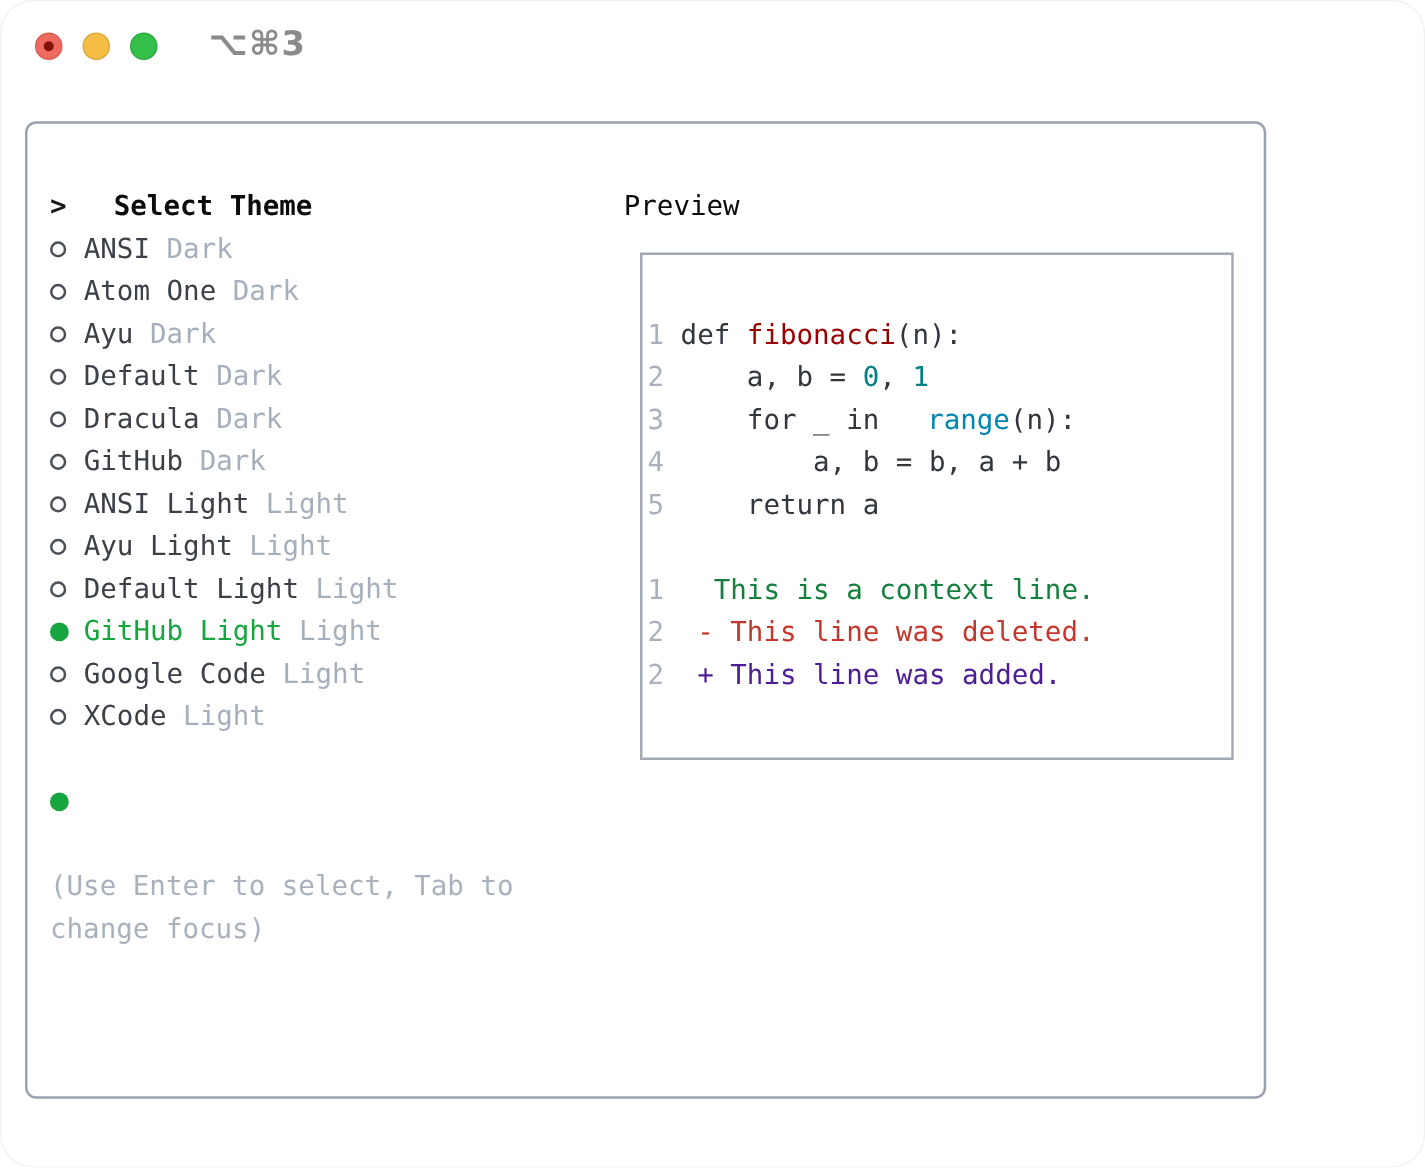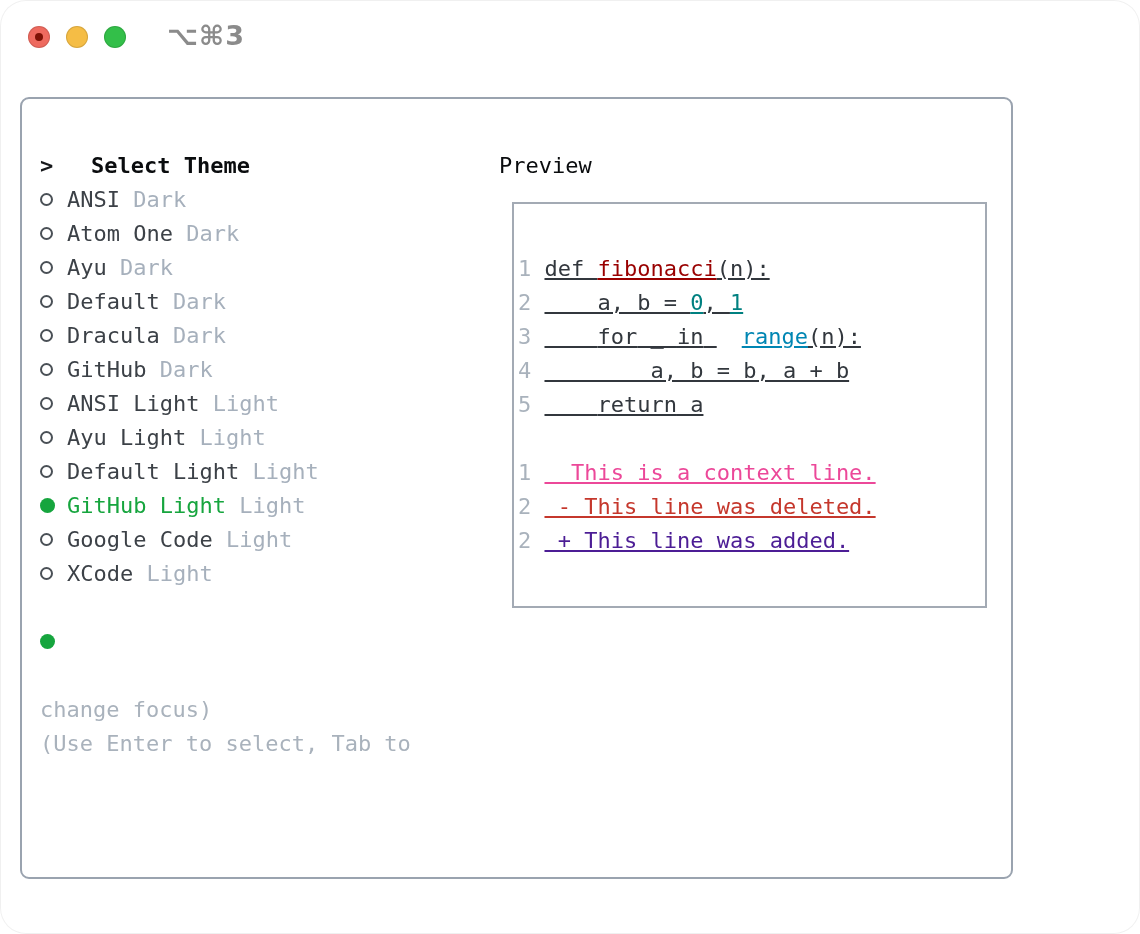--- a/index.html
+++ b/index.html
@@ -42,27 +42,27 @@
   .help { color:#a9b2bc; }
   .help-row { height:34px; font-size:22px; display:flex; align-items:center; white-space:pre; }
 
   
   .preview-hdr { position:absolute; left:477px; top:49px; height:34px; display:flex; align-items:center;
                  font-size:22px; font-weight:normal; color:#0a0c0e; }
   .preview-box { position:absolute; left:490px; top:103px; width:475px; height:406px;
                  border:2px solid #a3aab4; background:#fff; padding:47px 0 0 4px; overflow:hidden; }
   .code-line { height:34px; font-size:22px; white-space:pre; display:flex; align-items:center; }
   .ln { display:inline-block; width:2ch; color:#a9b2bc; white-space:pre; }
-  .seg { white-space:pre;text-decoration:underline; }
+  .seg { white-space:pre; }
   .c-plain   { color:#32373d; }
   .c-kw      { color:#32373d; }
   .c-fn      { color:#990000; }
   .c-num     { color:#008080; }
   .c-builtin { color:#0086b3;margin-left:25px; }
-  .c-ctx     { color:#ec4899; }
+  .c-ctx     { color:#15803d; }
   .c-del     { color:#c5372c; }
   .c-add     { color:#4c1d95; }
 </style>
 </head>
 <body>
 
 <div class="window">
 
   <div class="titlebar">
     <span class="traffic t-red"></span>
@@ -173,22 +173,22 @@
     <span class="bullet-cell">
       <span class="bullet sel"></span>
     </span>
     <span class="variant"></span>
   </div>
 
 </div>
 
       <div class="row"></div>
 
+      <div class="help-row help">(Use Enter to select, Tab to</div>
       <div class="help-row help">change focus)</div>
-      <div class="help-row help">(Use Enter to select, Tab to</div>
     </div>
 
     <div class="preview-hdr">Preview</div>
 
     <div class="preview-box" id="preview-box">
         <div class="code-line"><span class="ln">1</span><span class="seg c-kw">def </span><span class="seg c-fn">fibonacci</span><span class="seg c-plain">(n):</span></div>
         <div class="code-line"><span class="ln">2</span><span class="seg c-plain">    a, b = </span><span class="seg c-num">0</span><span class="seg c-plain">, </span><span class="seg c-num">1</span></div>
         <div class="code-line"><span class="ln">3</span><span class="seg c-plain">    </span><span class="seg c-kw">for</span><span class="seg c-plain"> _ </span><span class="seg c-kw">in</span><span class="seg c-plain"> </span><span class="seg c-builtin">range</span><span class="seg c-plain">(n):</span></div>
         <div class="code-line"><span class="ln">4</span><span class="seg c-plain">        a, b = b, a + b</span></div>
         <div class="code-line"><span class="ln">5</span><span class="seg c-plain">    </span><span class="seg c-kw">return</span><span class="seg c-plain"> a</span></div>

